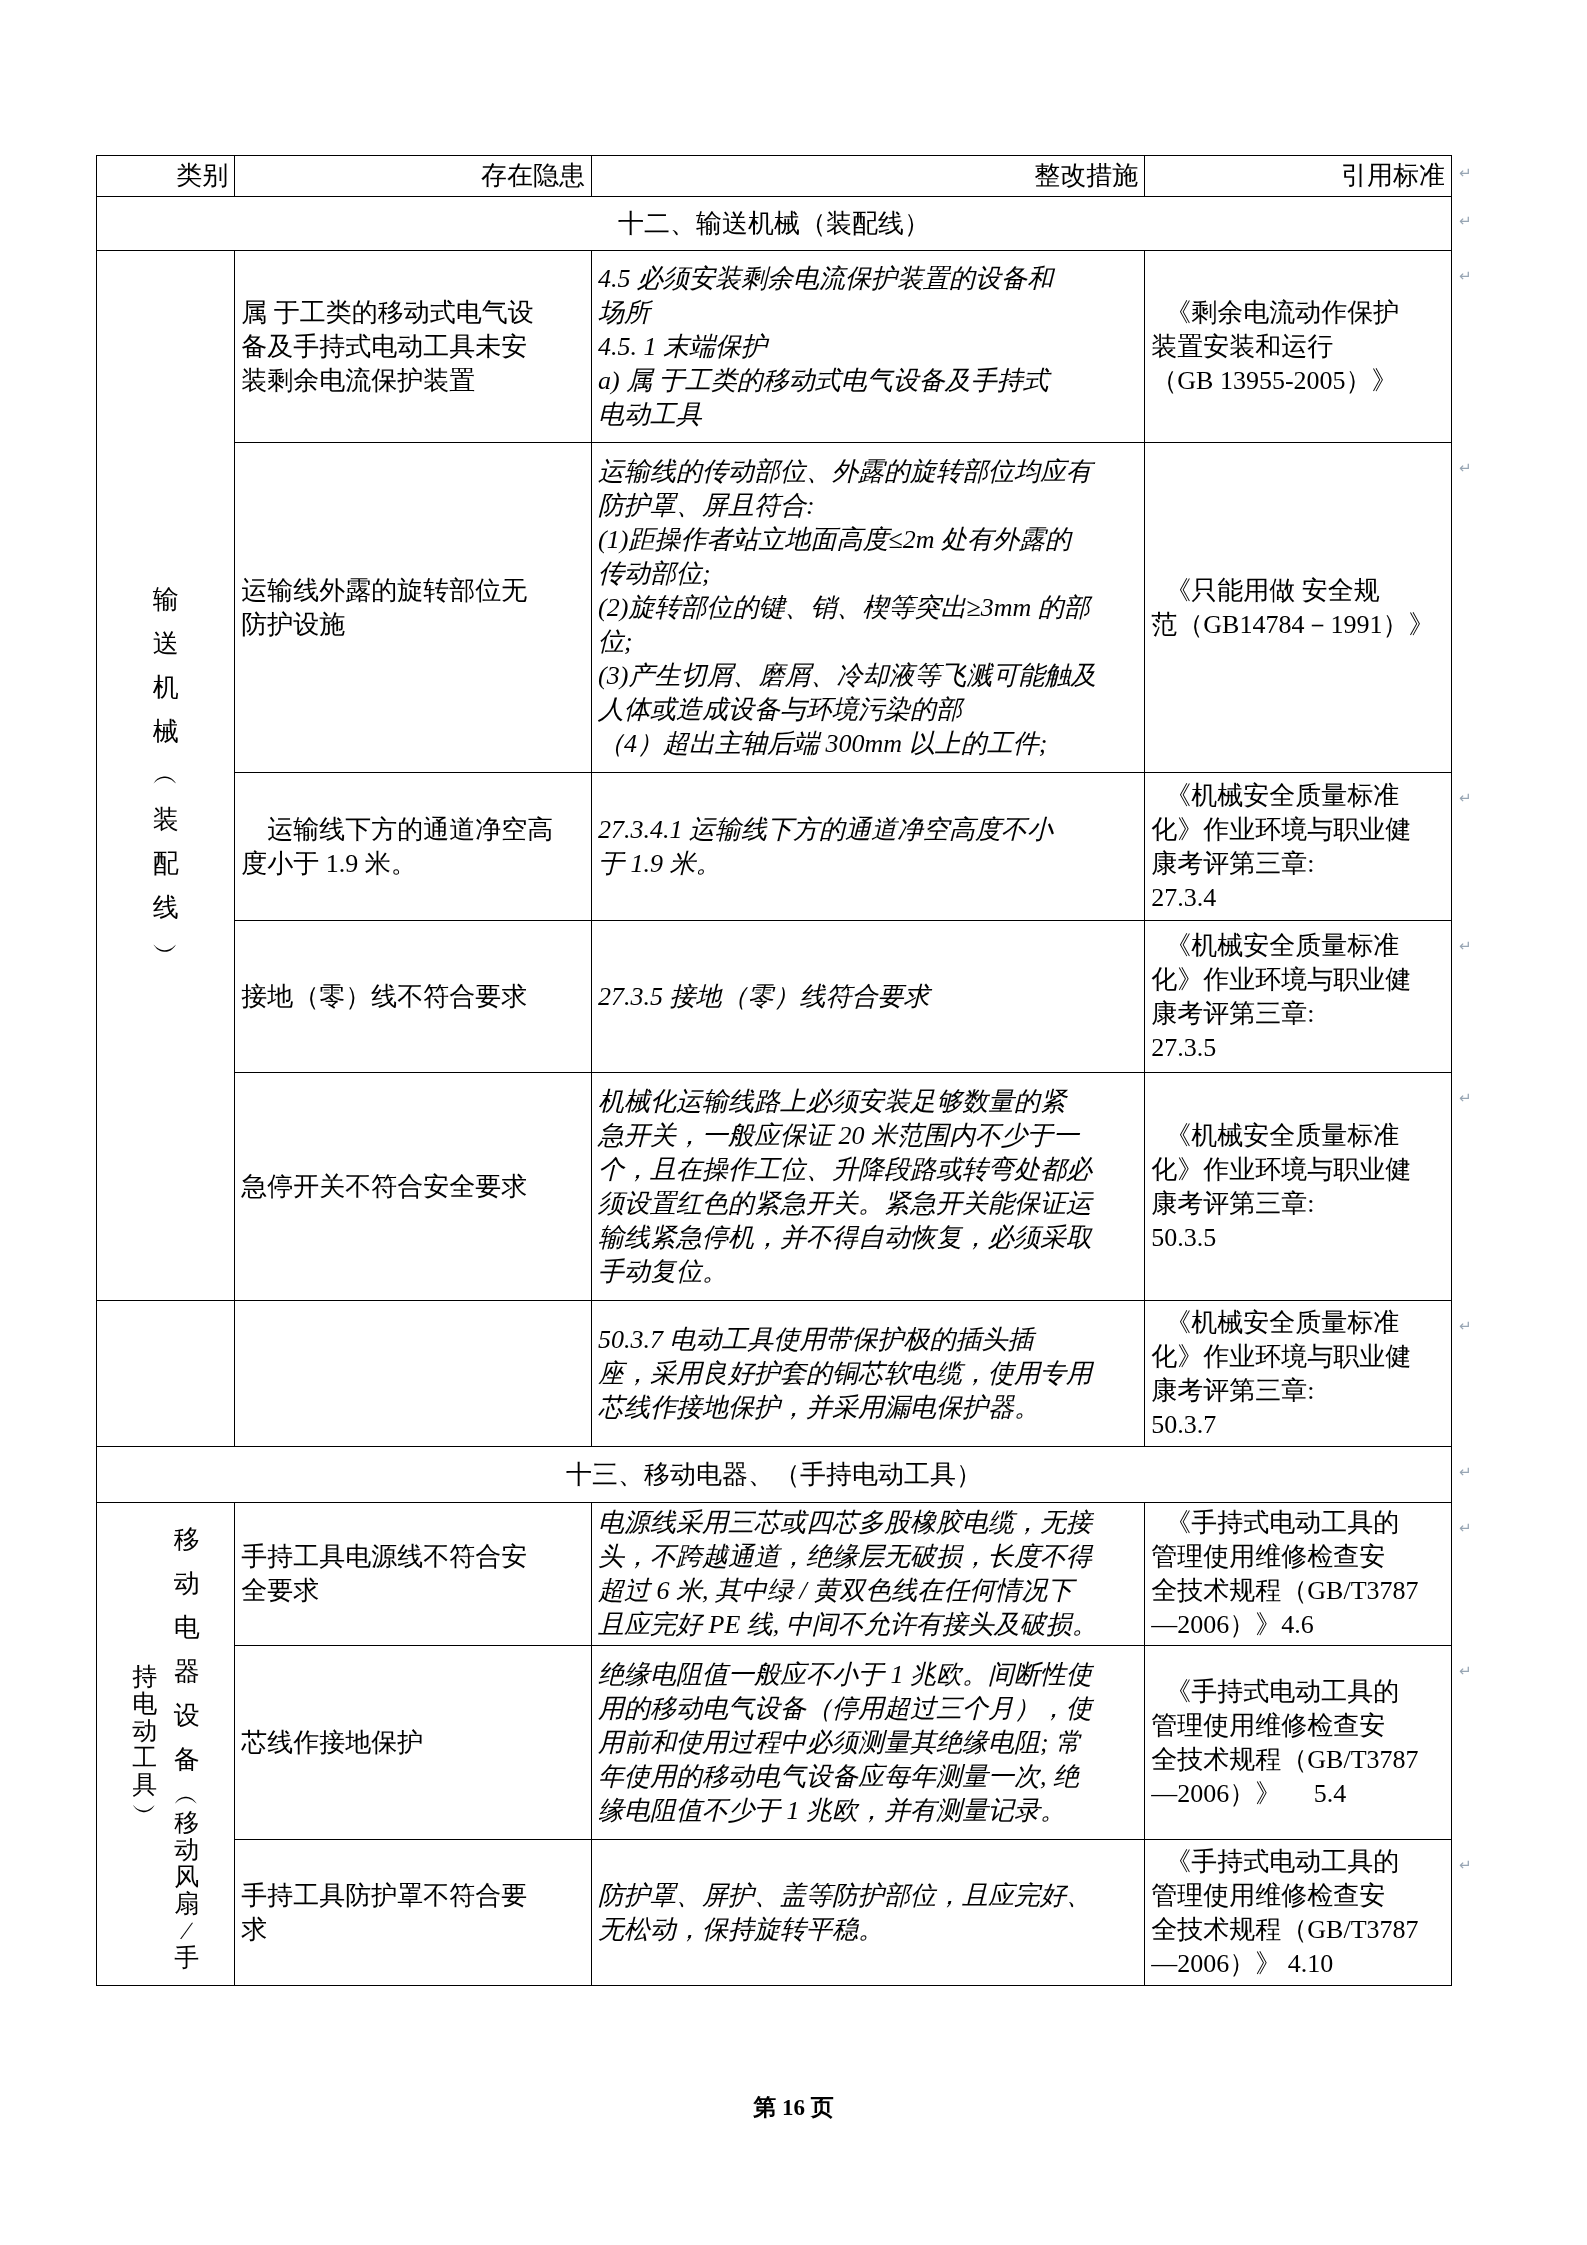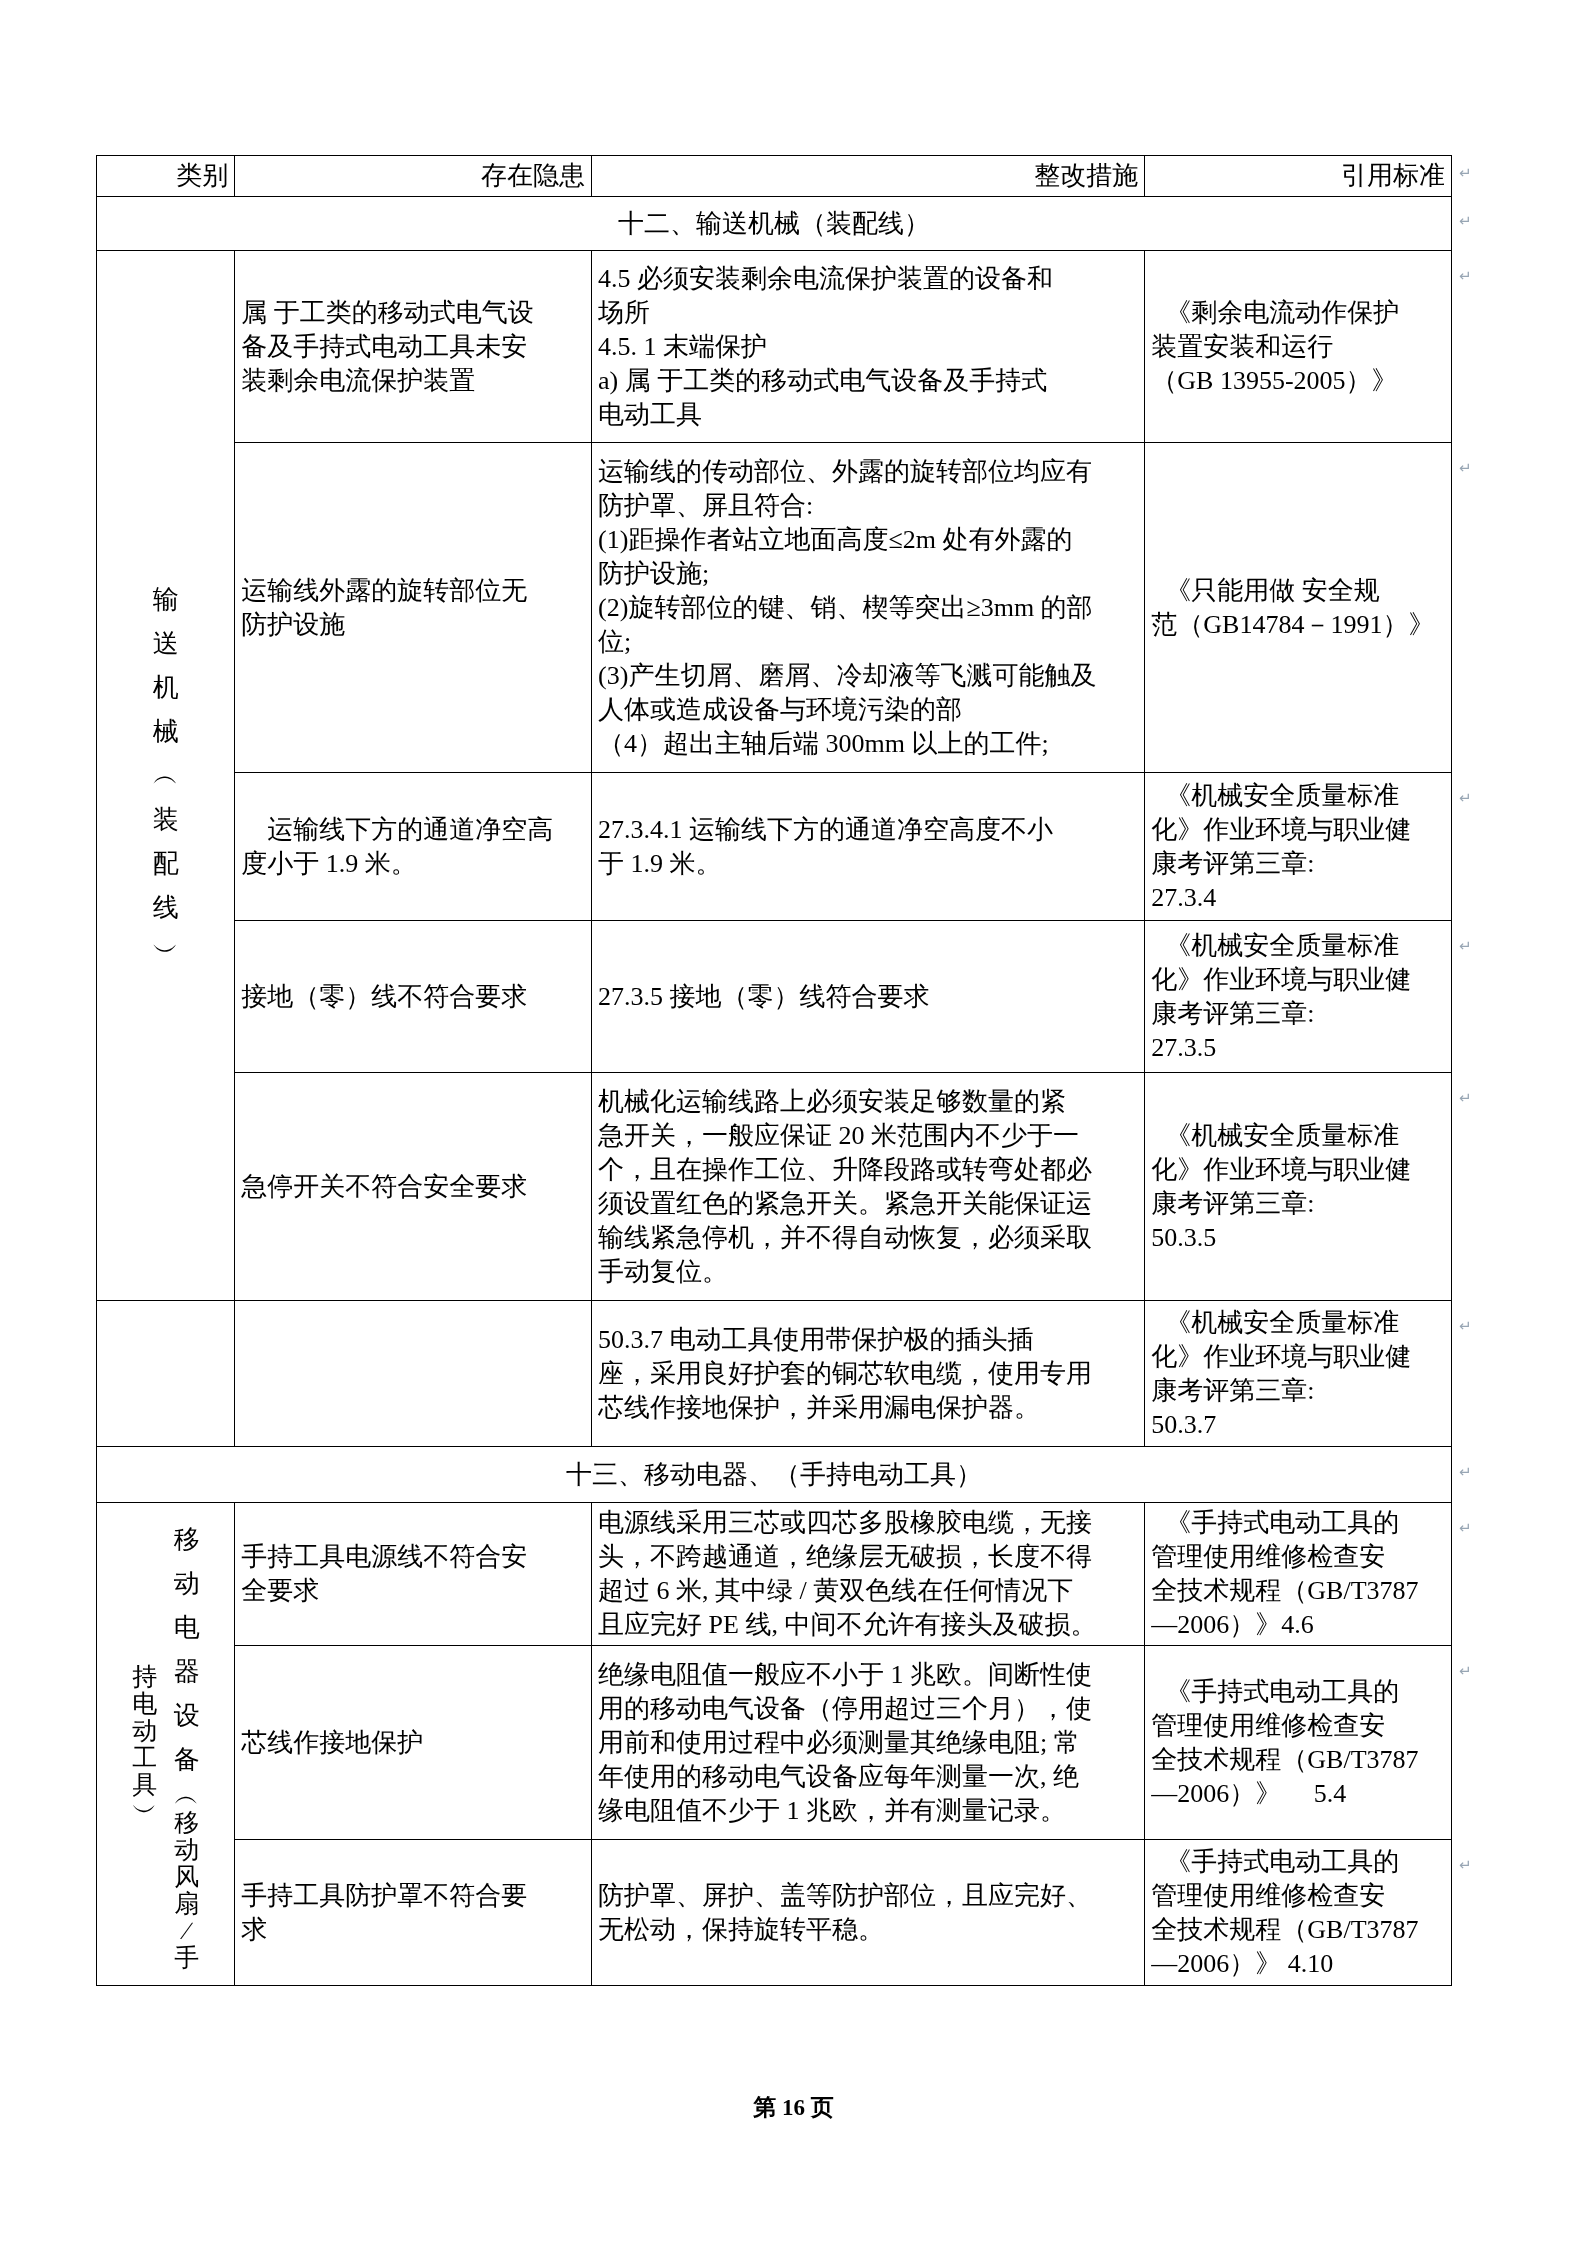--- a/index.html
+++ b/index.html
@@ -22,21 +22,21 @@
     vertical-align:middle;
     font-size:26px;
     line-height:34px;
     padding:3px 6px;
     overflow:hidden;
   }
   td.th{ text-align:right; padding:2px 0; }
   td.section-cell{ text-align:center; padding:2px 0; }
   td.cat{ padding:0; }
   td.haz{ padding:4px 18px 4px 16px; }
-  td.mea{ padding:4px 8px 4px 12px; }
+  td.mea{ padding:4px 8px 4px 12px;font-style:italic; }
   td.std{ padding:4px 12px; }
   td.std .line:first-child{ text-indent:14px; }
   .line{ overflow-wrap:anywhere; }
   
   .vcellwrap{
     display:flex; flex-direction:row;
     justify-content:center; align-items:center;
     gap:12px;
   }
   .vcol{ display:flex; flex-direction:column; align-items:center; }
@@ -120,21 +120,21 @@
     </tr>
     <tr style="height:330px">
       <td class="haz">
             <div class="line">运输线外露的旋转部位无</div>
             <div class="line">防护设施</div>
           </td>
       <td class="mea">
             <div class="line">运输线的传动部位、外露的旋转部位均应有</div>
             <div class="line">防护罩、屏且符合:</div>
             <div class="line">(1)距操作者站立地面高度≤2m 处有外露的</div>
-            <div class="line">防护设施;</div>
+            <div class="line">传动部位;</div>
             <div class="line">(2)旋转部位的键、销、楔等突出≥3mm 的部</div>
             <div class="line">位;</div>
             <div class="line">(3)产生切屑、磨屑、冷却液等飞溅可能触及</div>
             <div class="line">人体或造成设备与环境污染的部</div>
             <div class="line">（4）超出主轴后端 300mm 以上的工件;</div>
           </td>
       <td class="std">
             <div class="line">《只能用做 安全规</div>
             <div class="line">范（GB14784－1991）》</div>
           </td>

